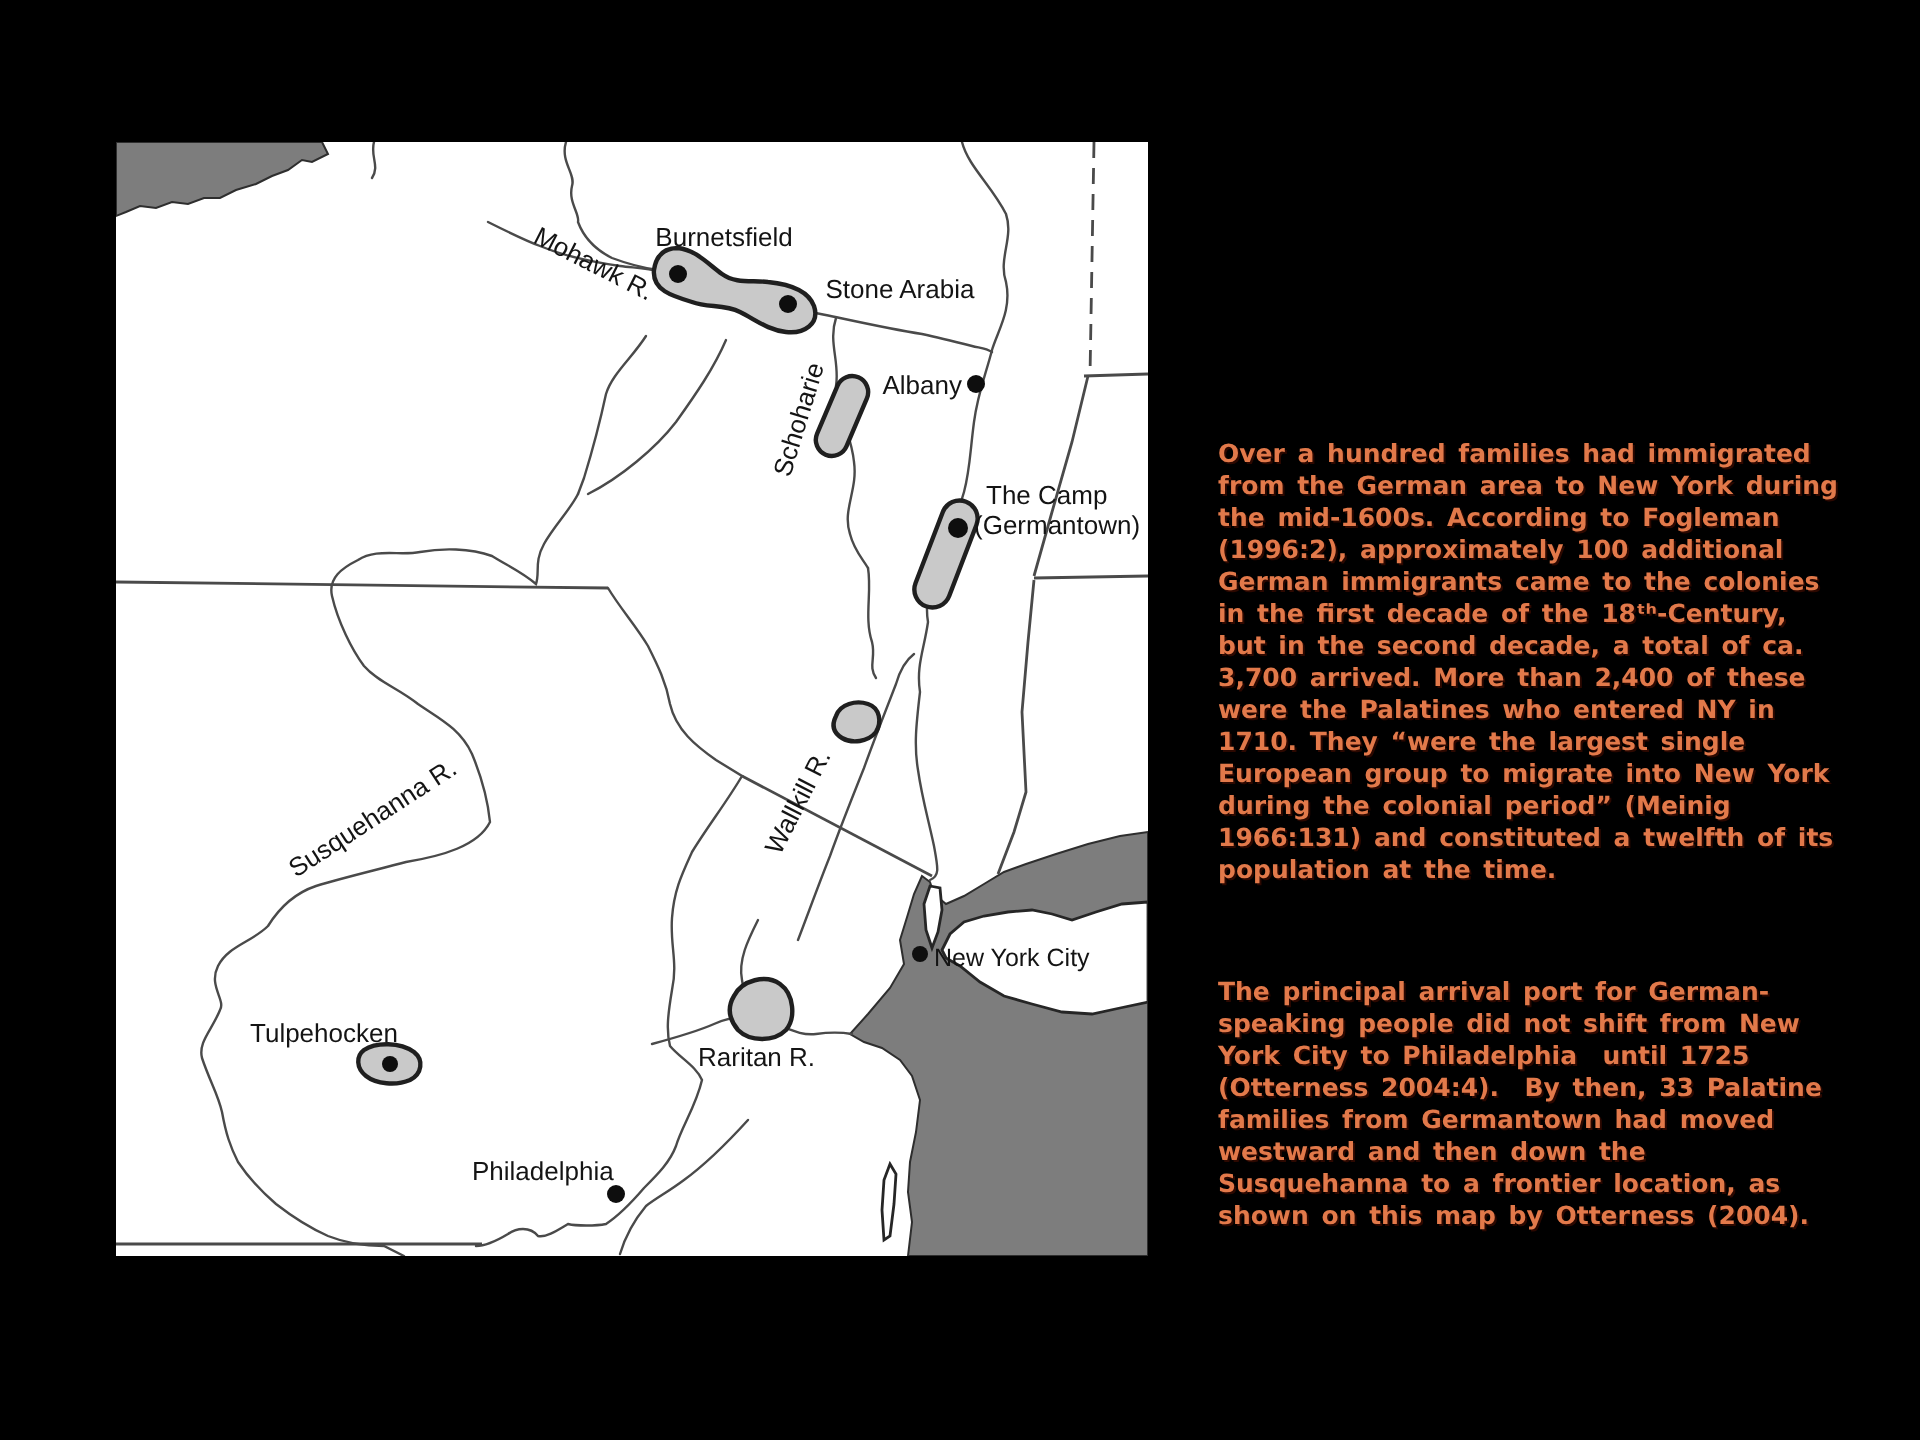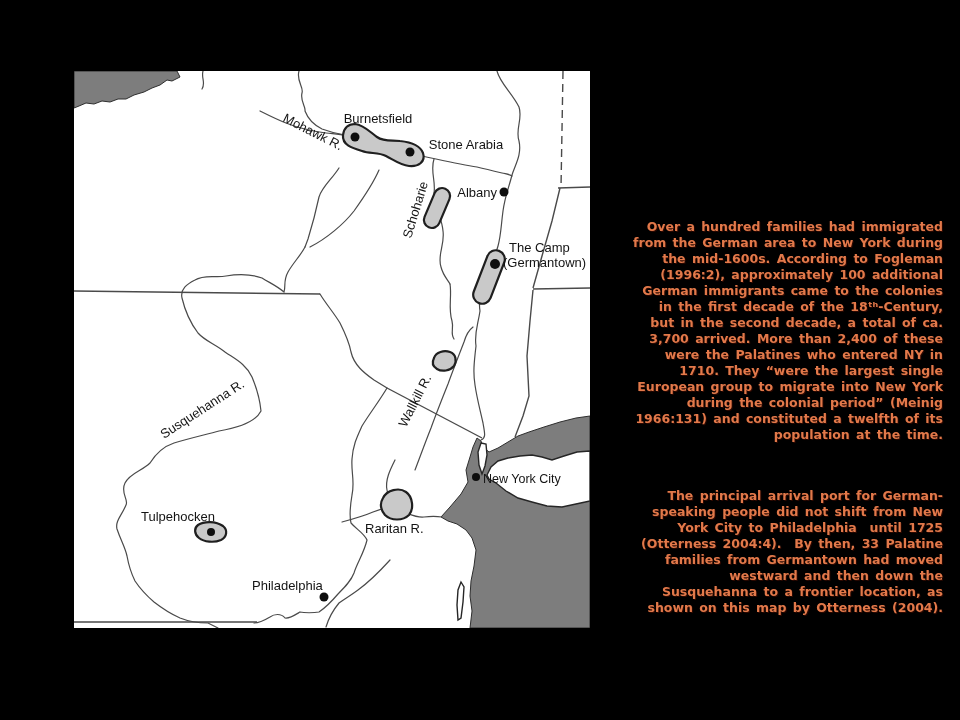--- a/index.html
+++ b/index.html
@@ -1,39 +1,39 @@
 <!DOCTYPE html>
 <html style="--water: #7d7d7d; --settlement_fill: #c9c9c9; --settlement_stroke: #1f1f1f; --line: #4a4a4a; --label: #141414; --accent: #e2794a;"><head>
 <meta charset="utf-8">
 <style>
   html,body{margin:0;padding:0;background:#000;}
   .slide{position:relative;width:960px;height:720px;background:#000;overflow:hidden;
          font-family:"Liberation Sans",sans-serif;}
-  .map-figure{position:absolute;left:74px;top:71px;width:516px;height:557px;background:#fff;}
+  .map-figure{position:absolute;left:58px;top:71px;width:516px;height:557px;background:#fff;}
   .map-figure svg{display:block;width:516px;height:557px;}
 
   
   .water{fill:var(--water,#7d7d7d);stroke:#2e2e2e;stroke-width:1;}
   .island{fill:#ffffff;stroke:#262626;stroke-width:1.4;}
   .river{fill:none;stroke:var(--line,#4a4a4a);stroke-width:1.2;stroke-linecap:round;}
   .border{fill:none;stroke:var(--line,#4a4a4a);stroke-width:1.4;}
   .border.dashed{stroke-dasharray:8 5;}
   .blob{fill:var(--settlement_fill,#c9c9c9);stroke:var(--settlement_stroke,#1f1f1f);stroke-width:2.2;}
   .dot{fill:#0e0e0e;}
   .maplabel{font-family:"Liberation Sans",sans-serif;font-size:13px;fill:var(--label,#141414);}
   .maplabel.small{font-size:12.5px;}
 
   
   .narrative{position:absolute;left:609px;top:203px;width:334px;
              font-family:"DejaVu Sans",sans-serif;font-weight:bold;
              font-size:12.5px;line-height:16px;word-spacing:2px;
              color:var(--accent,#e2794a);
              text-shadow:1px 1px 0 rgba(80,15,0,0.55);
              white-space:pre-line;}
-  .narrative p{margin:0;text-align:right;}
+  .narrative p{margin:0;}
   .narrative p + p{margin-top:29px;}
 </style>
 </head>
 <body>
 
 <div class="slide">
 
   <div class="map-figure">
     <svg viewBox="0 0 516 557">
 

